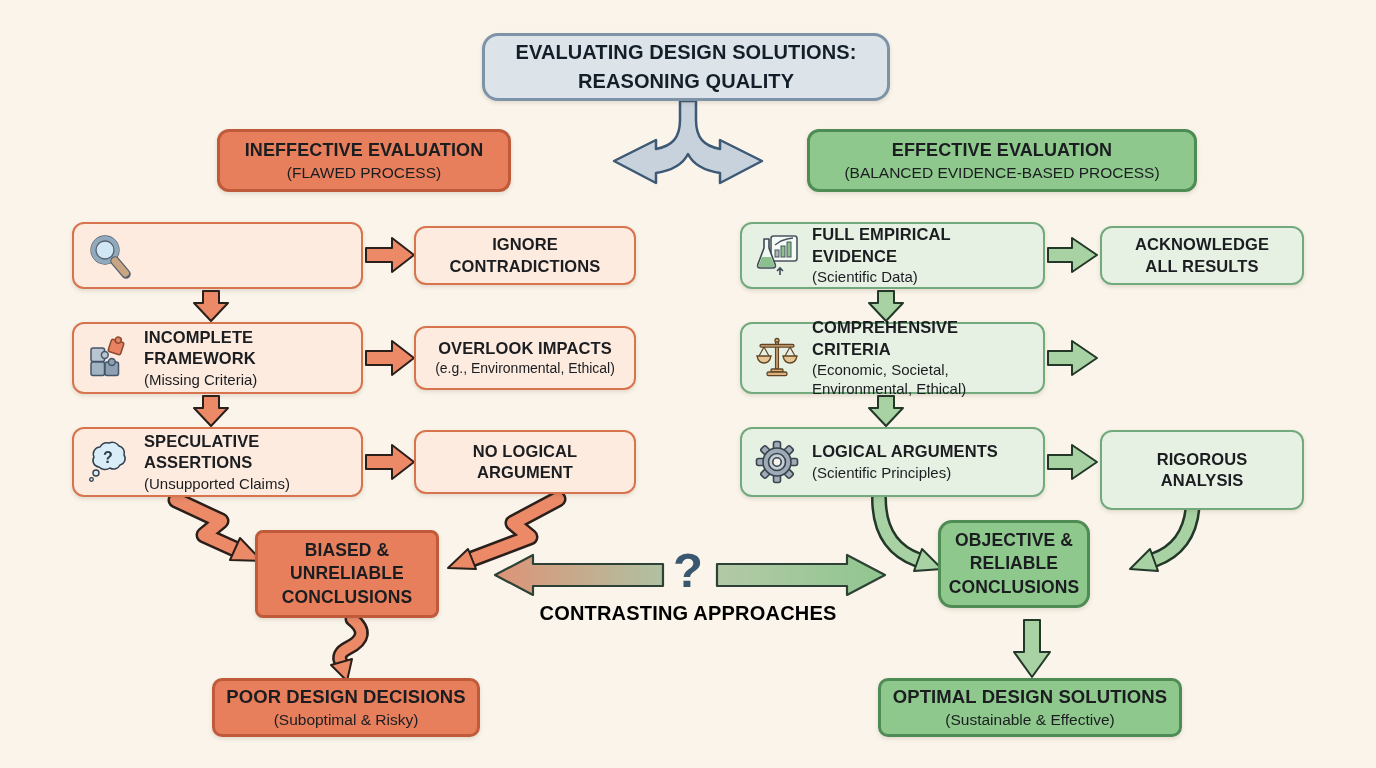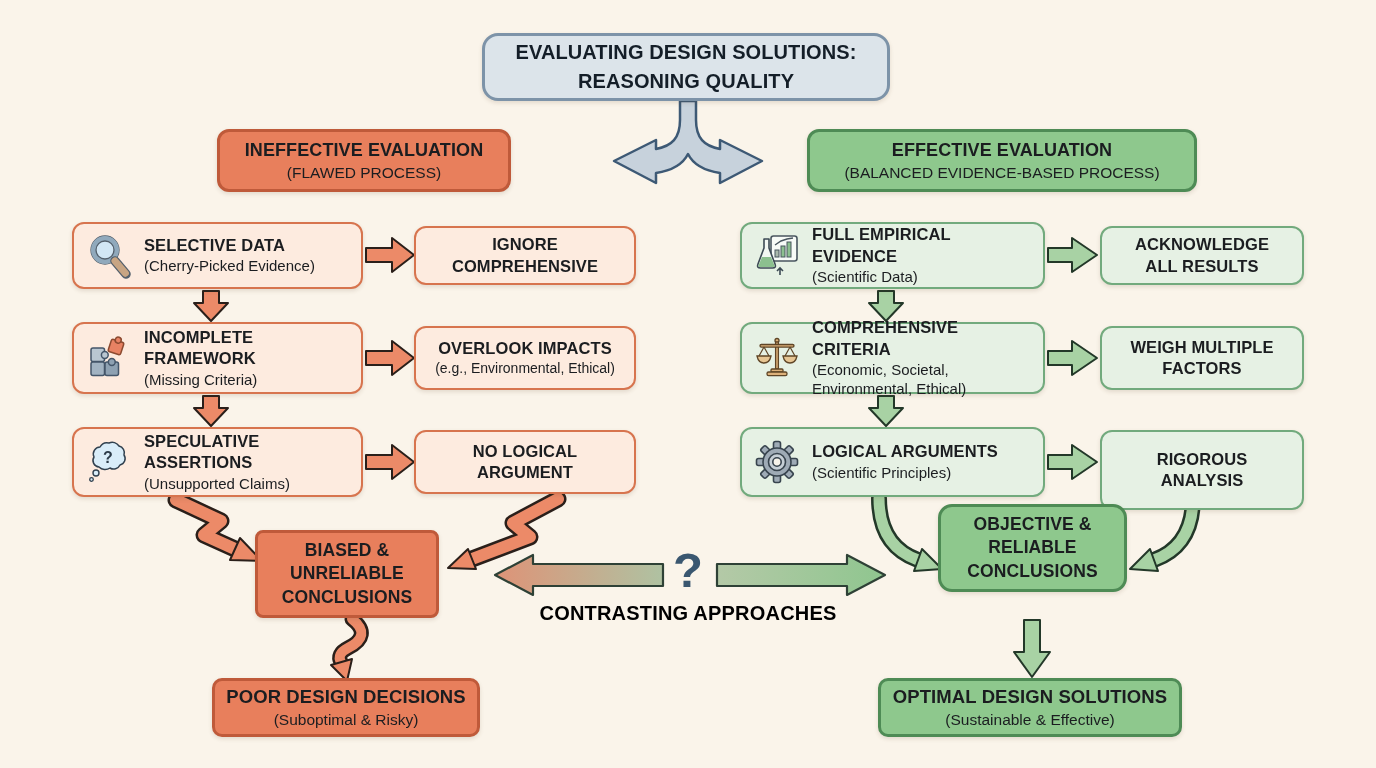--- a/index.html
+++ b/index.html
@@ -115,28 +115,24 @@
   <div class="box peach main" style="left:72px;top:222px;width:291px;height:67px">
     <span class="icon">
       <svg viewBox="0 0 46 46">
         <circle cx="19" cy="17" r="14" fill="none" stroke="#54606c" stroke-width="1.3"></circle>
         <circle cx="19" cy="17" r="11.5" fill="#d2e7f5" stroke="#90a9bc" stroke-width="5"></circle>
         <circle cx="19" cy="17" r="9" fill="none" stroke="#54606c" stroke-width="1.3"></circle>
         <line x1="29" y1="28" x2="40" y2="41" stroke="#54606c" stroke-width="9.5" stroke-linecap="round"></line>
         <line x1="29" y1="28" x2="39.4" y2="40.2" stroke="#c8a583" stroke-width="7" stroke-linecap="round"></line>
       </svg>
     </span>
-    <span class="txt">
-      <span class="t ml">SELECTIVE DATA</span>
-      <span class="s ml">(Cherry-Picked Evidence)</span>
-    </span>
   </div>
   <div class="box peach side" style="left:414px;top:226px;width:222px;height:59px">
     <span class="t ml">IGNORE
-COMPREHENSIVE</span>
+CONTRADICTIONS</span>
   </div>
 
   <div class="box peach main" style="left:72px;top:322px;width:291px;height:72px">
     <span class="icon">
       <svg viewBox="0 0 46 46">
         <g stroke="#44566a" stroke-width="1.5" stroke-linejoin="round">
           <rect x="5" y="13" width="13.5" height="13.5" rx="2" fill="#b9c6d1"></rect>
           <rect x="5" y="27" width="13.5" height="13.5" rx="2" fill="#a2b3c2"></rect>
           <rect x="19" y="27" width="13.5" height="13.5" rx="2" fill="#8ea1b2"></rect>
           <circle cx="18.8" cy="20" r="3.4" fill="#b9c6d1"></circle>
@@ -214,24 +210,20 @@
         <rect x="17" y="34" width="12" height="3" rx="1" fill="#ddb17a" stroke="#5f4526" stroke-width="1.3"></rect>
         <rect x="13" y="37" width="20" height="3.6" rx="1.6" fill="#ddb17a" stroke="#5f4526" stroke-width="1.3"></rect>
       </svg>
     </span>
     <span class="txt">
       <span class="t ml">COMPREHENSIVE CRITERIA</span>
       <span class="s ml">(Economic, Societal,
 Environmental, Ethical)</span>
     </span>
   </div>
-  <div class="box greenlight side" style="left:1100px;top:326px;width:204px;height:64px">
-    <span class="t ml">WEIGH MULTIPLE
-FACTORS</span>
-  </div>
 
   <div class="box greenlight main" style="left:740px;top:427px;width:305px;height:70px">
     <span class="icon">
       <svg viewBox="0 0 46 46">
         <g fill="#9fabb6" stroke="#38444e" stroke-width="1.6">
           <g transform="rotate(0 23 23)">
               <rect x="19.5" y="2.5" width="7" height="9" rx="2"></rect>
             </g>
           <g transform="rotate(45 23 23)">
               <rect x="19.5" y="2.5" width="7" height="9" rx="2"></rect>
@@ -268,21 +260,21 @@
   <div class="box greenlight side" style="left:1100px;top:430px;width:204px;height:80px">
     <span class="t ml">RIGOROUS
 ANALYSIS</span>
   </div>
 
   <div class="box salmon conc" style="left:255px;top:530px;width:184px;height:88px;border-radius:8px">
     <span class="t ml">BIASED &amp;
 UNRELIABLE
 CONCLUSIONS</span>
   </div>
-  <div class="box greensolid conc" style="left:938px;top:504px;width:189px;height:88px;border-radius:14px">
+  <div class="box greensolid conc" style="left:938px;top:520px;width:152px;height:88px;border-radius:14px">
     <span class="t ml">OBJECTIVE &amp;
 RELIABLE
 CONCLUSIONS</span>
   </div>
 
   <div class="qmark">?</div>
   <div class="contrast-label">CONTRASTING APPROACHES</div>
 
   <div class="box salmon outcome" style="left:212px;top:678px;width:268px;height:59px">
     <span class="t">POOR DESIGN DECISIONS</span>

